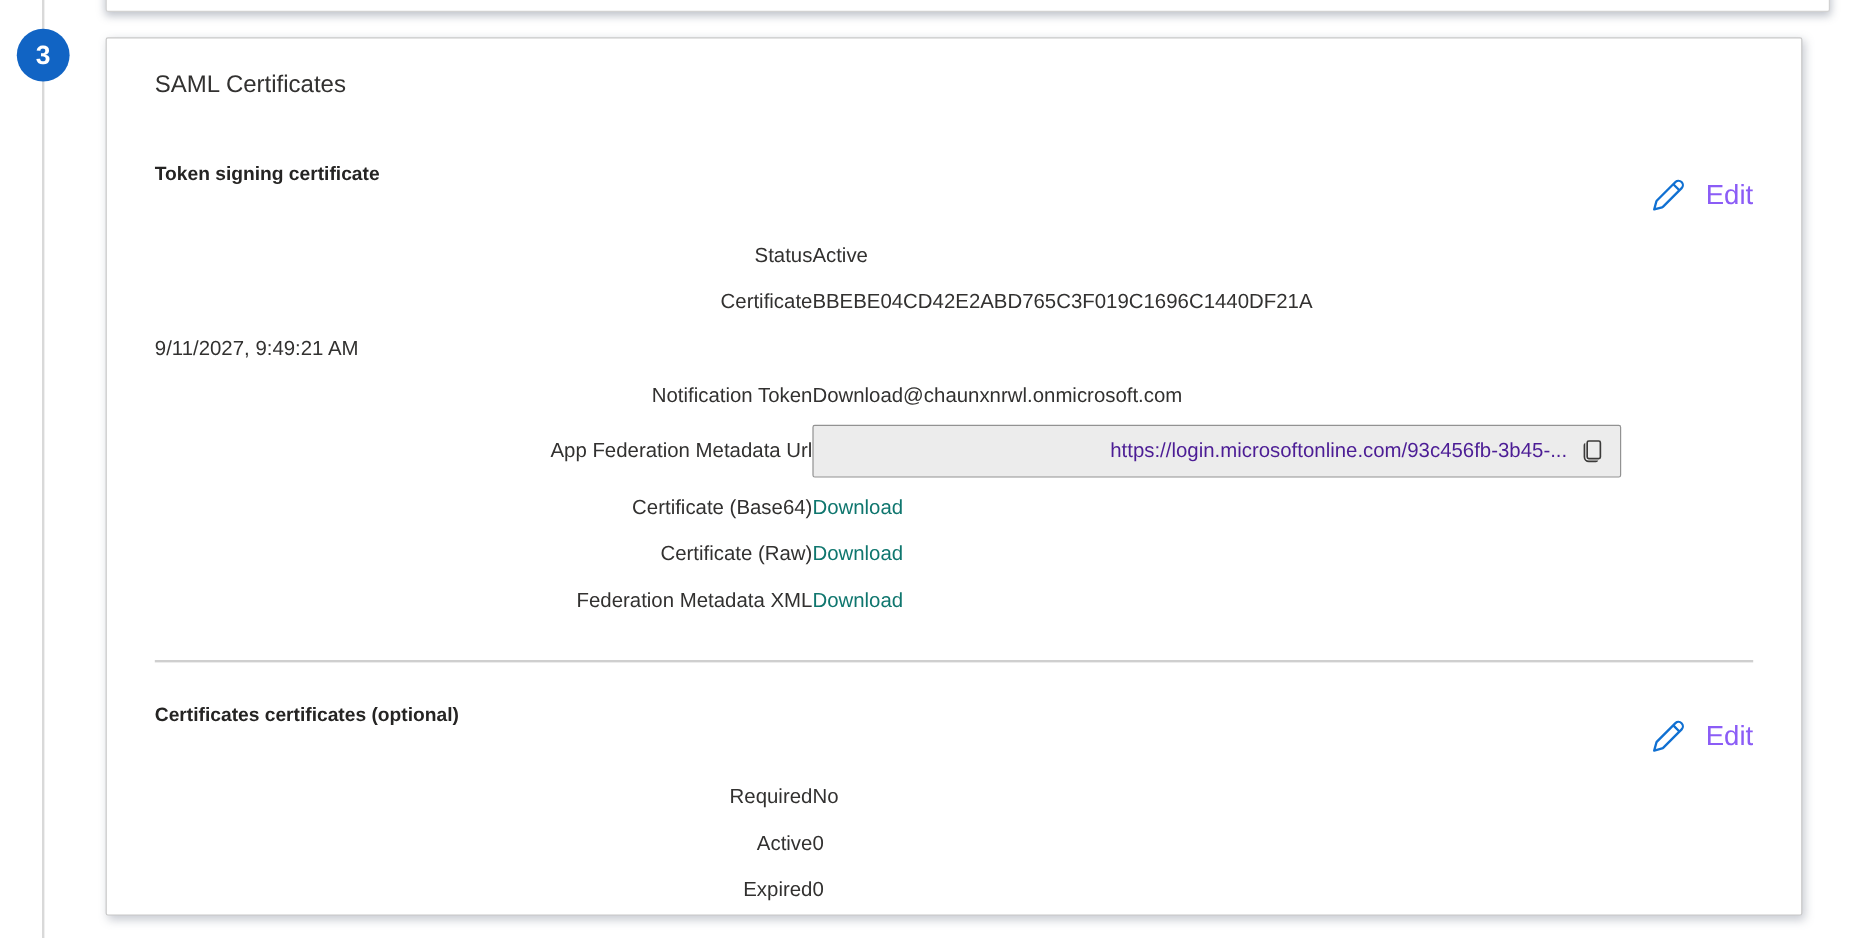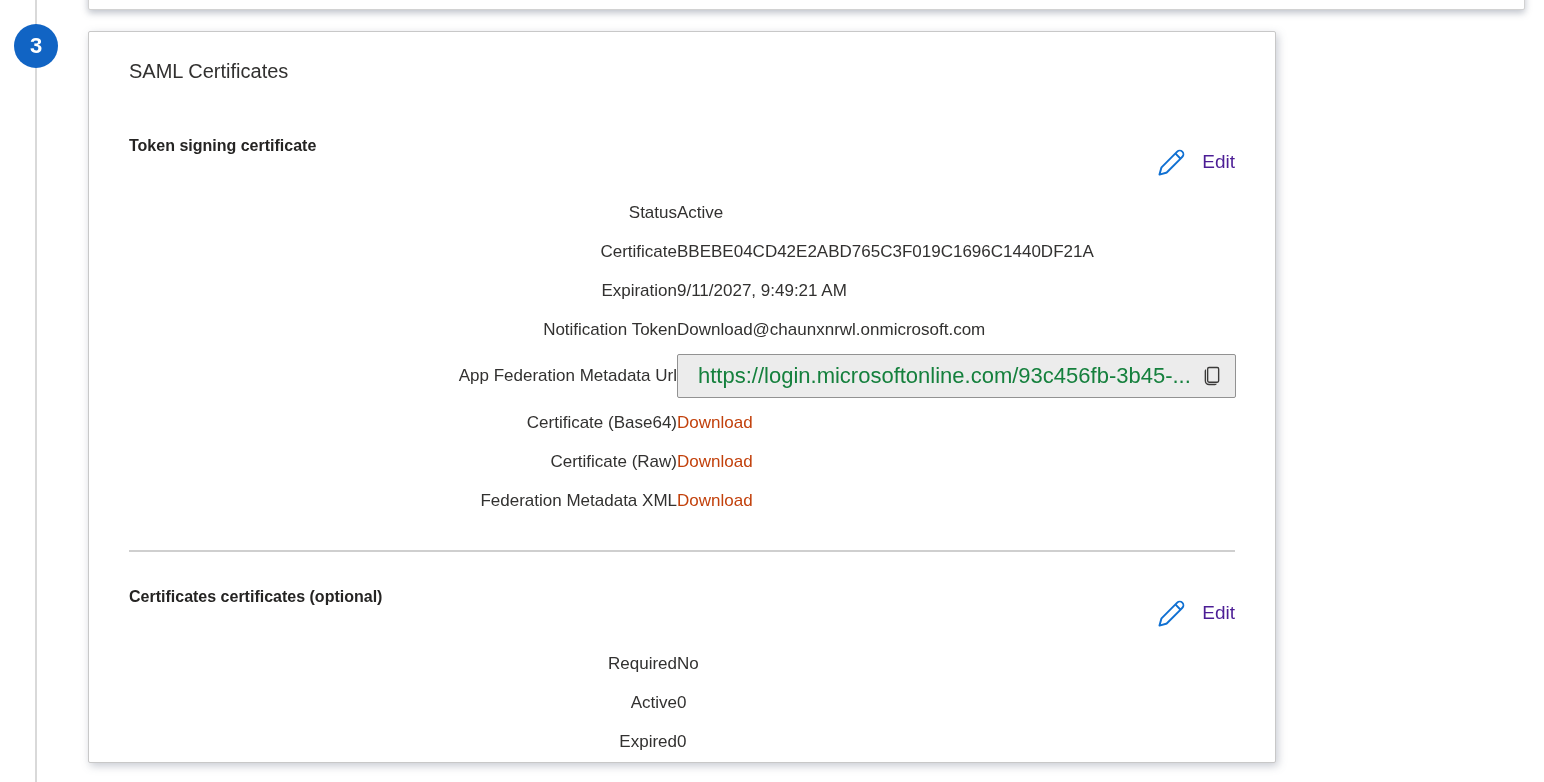--- a/index.html
+++ b/index.html
@@ -36,21 +36,21 @@
     background:#fff;
     border:1px solid #d2d2d2;
     border-radius:2px;
     box-shadow:0 3px 7px rgba(96,105,125,.4);
     z-index:1;
   }
 
   
   .card {
     position:absolute; left:88px; top:31px;
-    width:1188px; height:732px;
+    width:1414px; height:732px;
     box-sizing:border-box;
     background:#fff;
     border:1px solid #c8c8c8;
     border-radius:2px;
     box-shadow:2px 3px 8px rgba(96,105,125,.35);
     z-index:2;
   }
   .card-inner { padding:27px 40px 0 40px; }
 
   .card-title {
@@ -63,44 +63,44 @@
     margin-bottom:14px;
   }
   .section-heading {
     font-size:16px; font-weight:700; line-height:22px; color:#252423;
   }
   .edit-button {
     display:flex; align-items:center; gap:15px;
     margin-top:10px; height:34px; cursor:pointer;
   }
   .edit-button svg { width:31px; height:31px; display:block; }
-  .edit-label { font-size:19px; color:#4c1d95; }
+  .edit-label { font-size:23px; color:#8b5cf6; }
 
   .info-row {
     display:flex; align-items:center; min-height:39px; font-size:17px;text-align:right;
   }
   .info-label { width:548px; flex:none; color:#323130; }
   .info-value { color:#323130; white-space:nowrap; }
 
   .link {
-    color:#c2410c; text-decoration:none; cursor:pointer;
+    color:#0f766e; text-decoration:none; cursor:pointer;
   }
 
   .copy-row { min-height:54px; }
   .url-box {
     display:flex; align-items:center;
     width:674px; height:44px; box-sizing:border-box;
     background:#ececec;
     border:1px solid #929292;
     border-radius:2px;
     padding:0 12px 0 20px;
     cursor:pointer;
   }
   .url-text {
-    flex:1; font-size:22px; color:#15803d;
+    flex:1; font-size:17px; color:#4c1d95;
     white-space:nowrap; overflow:hidden;
   }
   .copy-btn {
     flex:none; background:none; border:none; padding:0; margin-left:10px;
     cursor:pointer; display:flex; align-items:center;
   }
   .copy-btn svg { width:22px; height:22px; display:block; }
 
   .divider {
     height:2px; background:#cfcfcf; border:none;
@@ -137,21 +137,20 @@
 
     <div class="info-row">
       <span class="info-label">Status</span>
       <span class="info-value">Active</span>
     </div>
     <div class="info-row">
       <span class="info-label">Certificate</span>
       <span class="info-value">BBEBE04CD42E2ABD765C3F019C1696C1440DF21A</span>
     </div>
     <div class="info-row">
-      <span class="info-label">Expiration</span>
       <span class="info-value">9/11/2027, 9:49:21 AM</span>
     </div>
     <div class="info-row">
       <span class="info-label">Notification Token</span>
       <span class="info-value">Download@chaunxnrwl.onmicrosoft.com</span>
     </div>
 
     <div class="info-row copy-row">
       <span class="info-label">App Federation Metadata Url</span>
       <div class="url-box">

